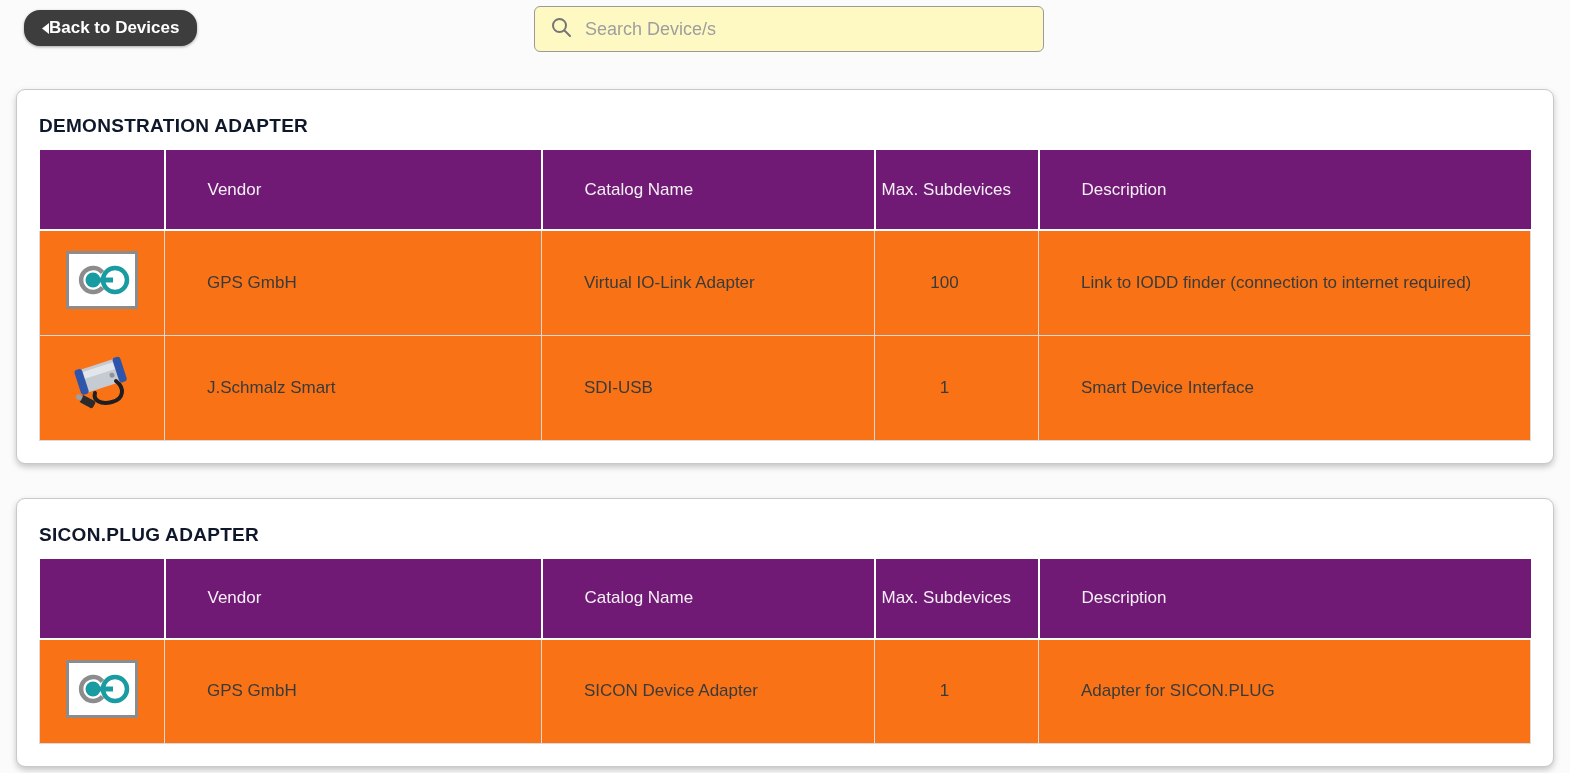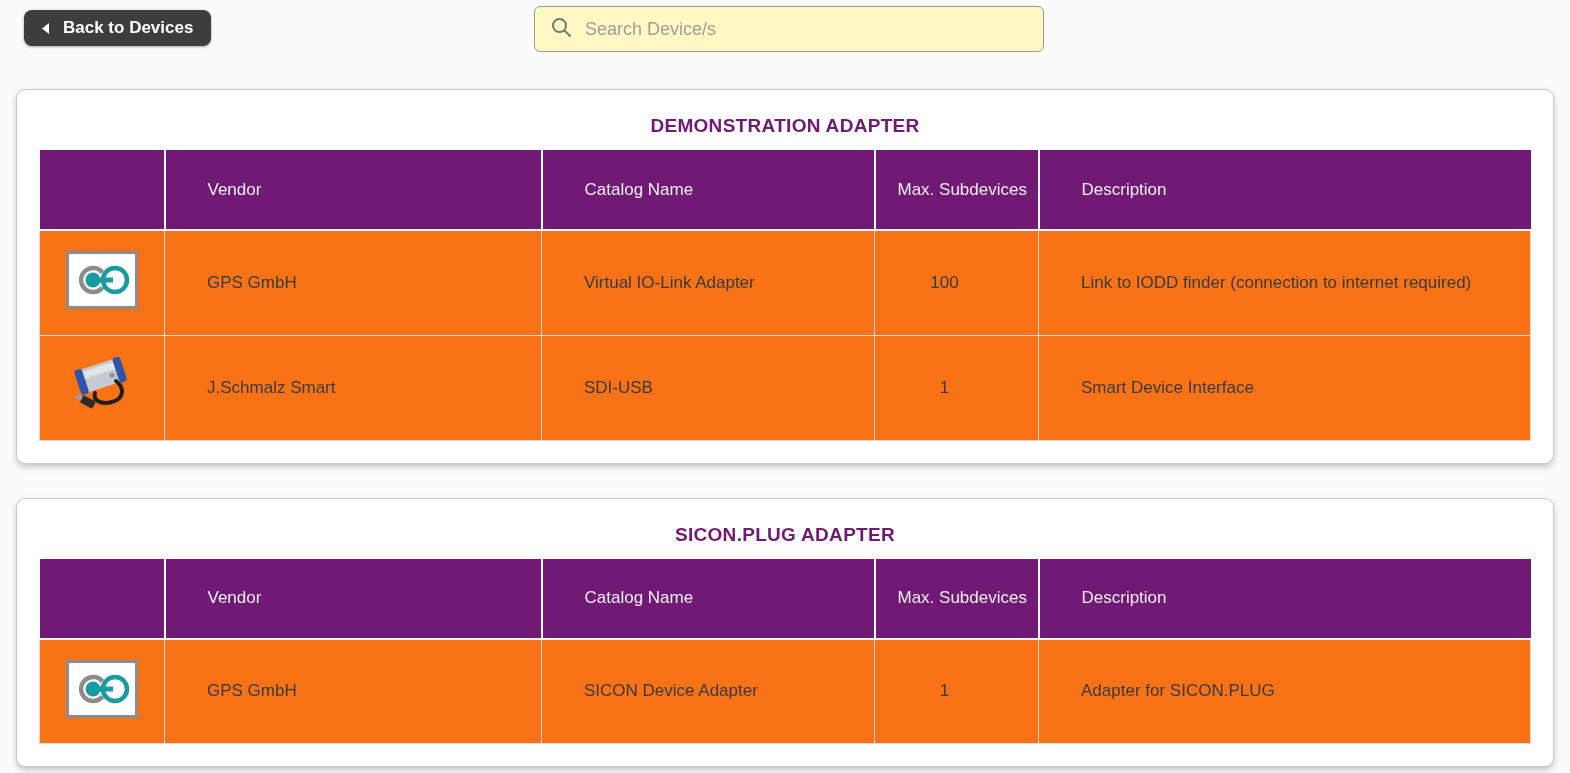--- a/index.html
+++ b/index.html
@@ -11,22 +11,22 @@
     color: #383838;
   }
   .page { width: 1570px; min-height: 773px; position: relative; }
 
   
   .topbar { position: relative; height: 89px; }
   .back-btn {
     position: absolute; left: 24px; top: 10px;
     height: 36px; padding: 0 18px;
     background: #3d3d3d; color: #ffffff;
-    border: none; border-radius: 8px;
-    display: flex; align-items: center; gap: 14px;
+    border: none; border-radius: 16px;
+    display: flex; align-items: center; 
     font-family: "Liberation Sans", sans-serif;
     font-size: 17px; font-weight: 700;
     box-shadow: 0 1px 3px rgba(0,0,0,0.35);
     cursor: pointer;
   }
   .back-btn .chev { display: flex; align-items: center; }
   .search-box {
     position: absolute; left: 534px; top: 6px;
     width: 510px; height: 46px;
     background: #fef9c3;
@@ -47,23 +47,22 @@
     background: #ffffff;
     border: 1px solid #c9c9c9;
     border-radius: 9px;
     box-shadow: 0 3px 6px rgba(0,0,0,0.22);
     padding: 24px 22px 22px 22px;
   }
   .section-title {
     margin: 0 0 12px 0;
     font-size: 19px; font-weight: 700;
     letter-spacing: 0.3px;
-    color: #701a75;
+    color: #0f172a;
     line-height: 24px;
-    text-align: center;
   }
 
   
   table.adapter-table {
     width: 100%;
     border-collapse: collapse;
     table-layout: fixed;
   }
   col.col-img     { width: 125px; }
   col.col-vendor  { width: 377px; }
@@ -78,21 +77,21 @@
     font-size: 17px;
     text-align: left;
     height: 80px;
     padding: 0 8px 0 42px;
     line-height: 30px;
     vertical-align: middle;
     border-left: 2px solid #ffffff;
     border-bottom: 2px solid #ffffff;
   }
   thead th:first-child { border-left: none; }
-  thead th.col-max { padding-left: 22px; }
+  thead th.col-max { padding-left: 6px; }
 
   tbody td {
     background: #f97316;
     border: 1px solid #dadada;
     height: 105px;
     vertical-align: middle;
     font-size: 17px;
     color: #3a3a3a;
     padding: 0 8px 0 42px;
   }

